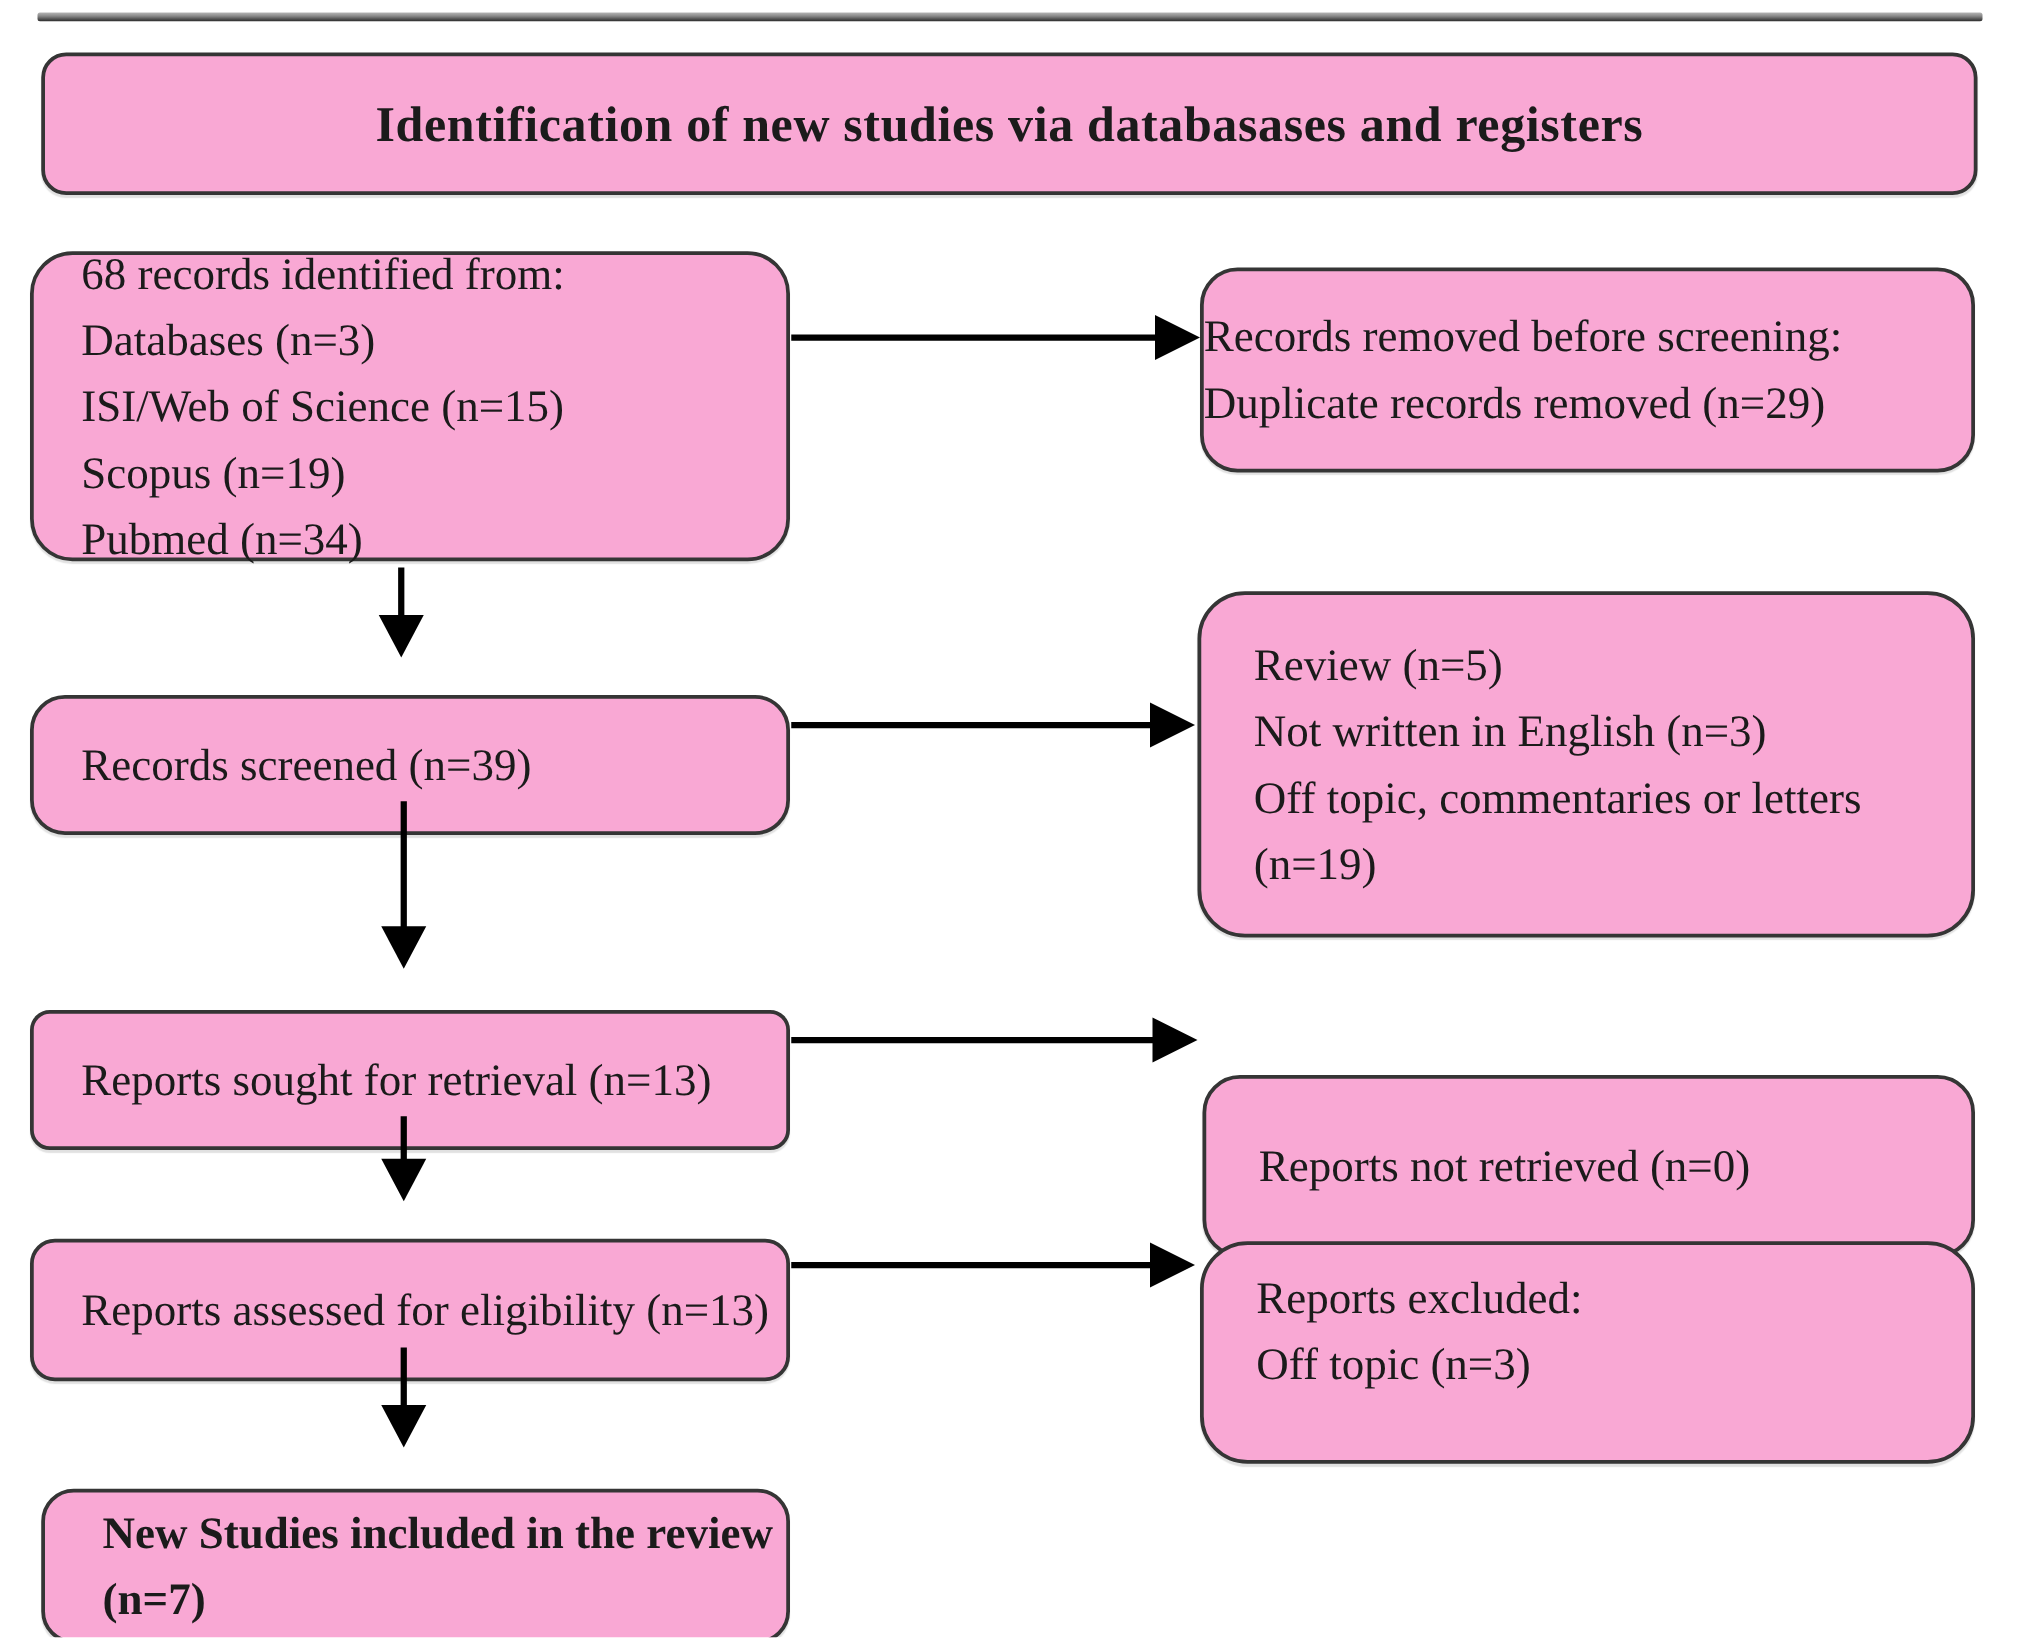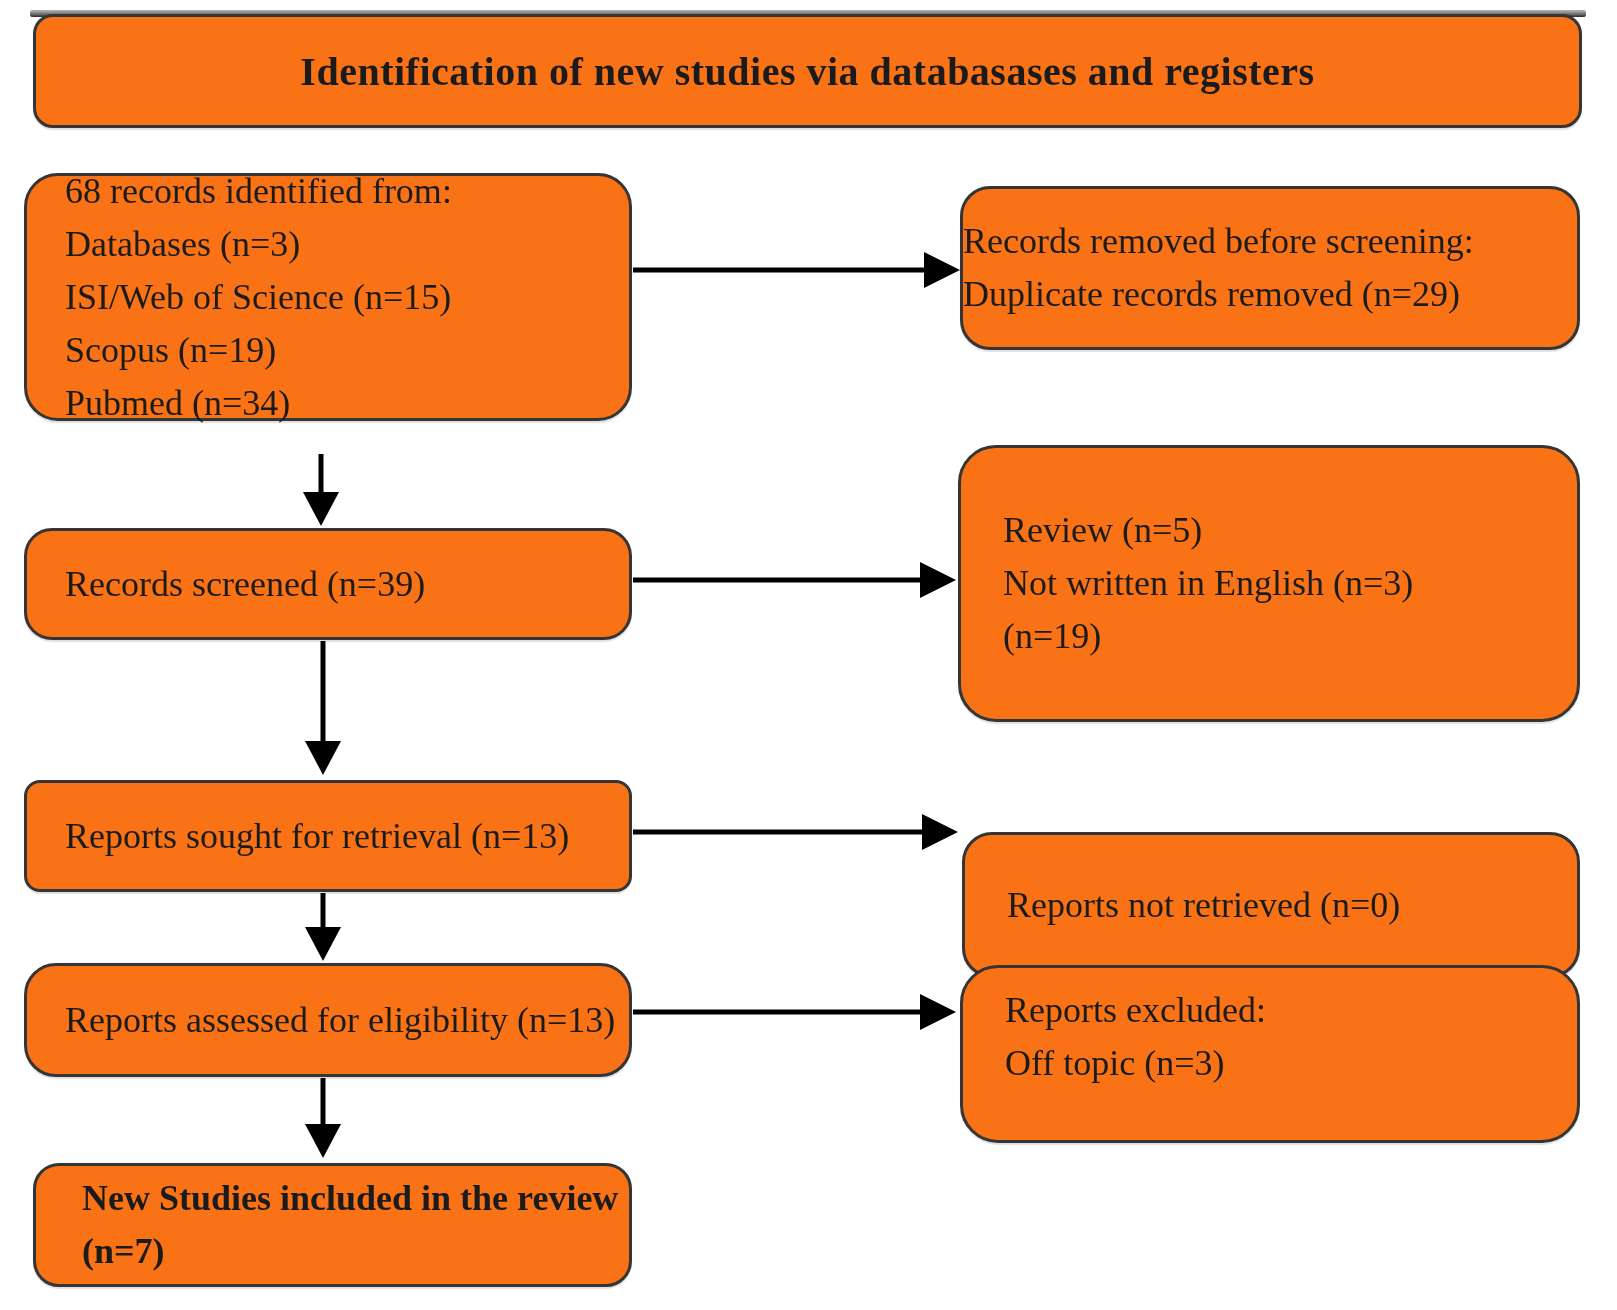--- a/index.html
+++ b/index.html
@@ -8,45 +8,46 @@
     font-family: "Liberation Serif", "DejaVu Serif", serif;
     width: 1617px; height: 1310px; position: relative;
     color: #1b1b1b;
   }
   #canvas {
     position: absolute; top: 0; left: 0;
     width: 1617px; height: 1310px; background: #ffffff; overflow: hidden;
   }
   .flow-box {
     position: absolute;
-    background: #f97316;
+    background: #f9a8d4;
     border: 3px solid #353535;
     display: flex; flex-direction: column; justify-content: center;
     font-size: 36px; line-height: 53px;
     box-shadow: 0 2px 1px rgba(0,0,0,0.12);
+    margin-top: 28px;
   }
   .flow-box .line { white-space: nowrap; }
   #title-box {
     left: 33px; top: 14px; width: 1549px; height: 114px;
     border-radius: 20px;
     align-items: center; justify-content: center;
   }
   #title-box .title-text {
     font-weight: bold; font-size: 40px; letter-spacing: 0.5px;
   }
   #top-rule {
     position: absolute; left: 30px; top: 10px; width: 1556px; height: 7px;
     background: linear-gradient(to bottom, #b5b5b5 0%, #8a8a8a 40%, #2b2b2b 100%);
     border-radius: 2px;
   }
   
   #box-identified      { left: 24px;  top: 173px;  width: 608px; height: 248px; border-radius: 34px; padding-left: 38px; }
   #box-screened        { left: 24px;  top: 528px;  width: 608px; height: 112px; border-radius: 28px; padding-left: 38px; }
   #box-sought          { left: 24px;  top: 780px;  width: 608px; height: 112px; border-radius: 16px; padding-left: 38px; }
-  #box-assessed        { left: 24px;  top: 963px;  width: 608px; height: 114px; border-radius: 32px; padding-left: 38px; }
+  #box-assessed        { left: 24px;  top: 963px;  width: 608px; height: 114px; border-radius: 20px; padding-left: 38px; }
   #box-included        { left: 33px;  top: 1163px; width: 599px; height: 124px; border-radius: 26px; padding-left: 46px; font-weight: bold; }
   
   #box-removed         { left: 960px; top: 186px;  width: 620px; height: 164px; border-radius: 30px; }
   #box-excluded        { left: 958px; top: 445px;  width: 622px; height: 277px; border-radius: 38px; padding-left: 42px; }
   #box-not-retrieved   { left: 962px; top: 832px;  width: 618px; height: 146px; border-radius: 30px; padding-left: 42px; }
   #box-reports-excluded{ left: 960px; top: 965px;  width: 620px; height: 178px; border-radius: 38px; padding-left: 42px;
                          justify-content: flex-start; padding-top: 16px; }
   #arrow-layer { position: absolute; left: 0; top: 0; pointer-events: none; }
   #arrow-layer line { stroke: #000000; stroke-width: 5px; }
   #arrow-layer polygon { fill: #000000; }
@@ -75,20 +76,21 @@
     <div class="line">Duplicate records removed (n=29)</div>
   </div>
 
   <div id="box-screened" class="flow-box">
     <div class="line">Records screened (n=39)</div>
   </div>
 
   <div id="box-excluded" class="flow-box">
     <div class="line">Review (n=5)</div>
     <div class="line">Not written in English (n=3)</div>
+    <div class="line">Off topic, commentaries or letters</div>
     <div class="line">(n=19)</div>
   </div>
 
   <div id="box-sought" class="flow-box">
     <div class="line">Reports sought for retrieval (n=13)</div>
   </div>
 
   <div id="box-not-retrieved" class="flow-box">
     <div class="line">Reports not retrieved (n=0)</div>
   </div>

